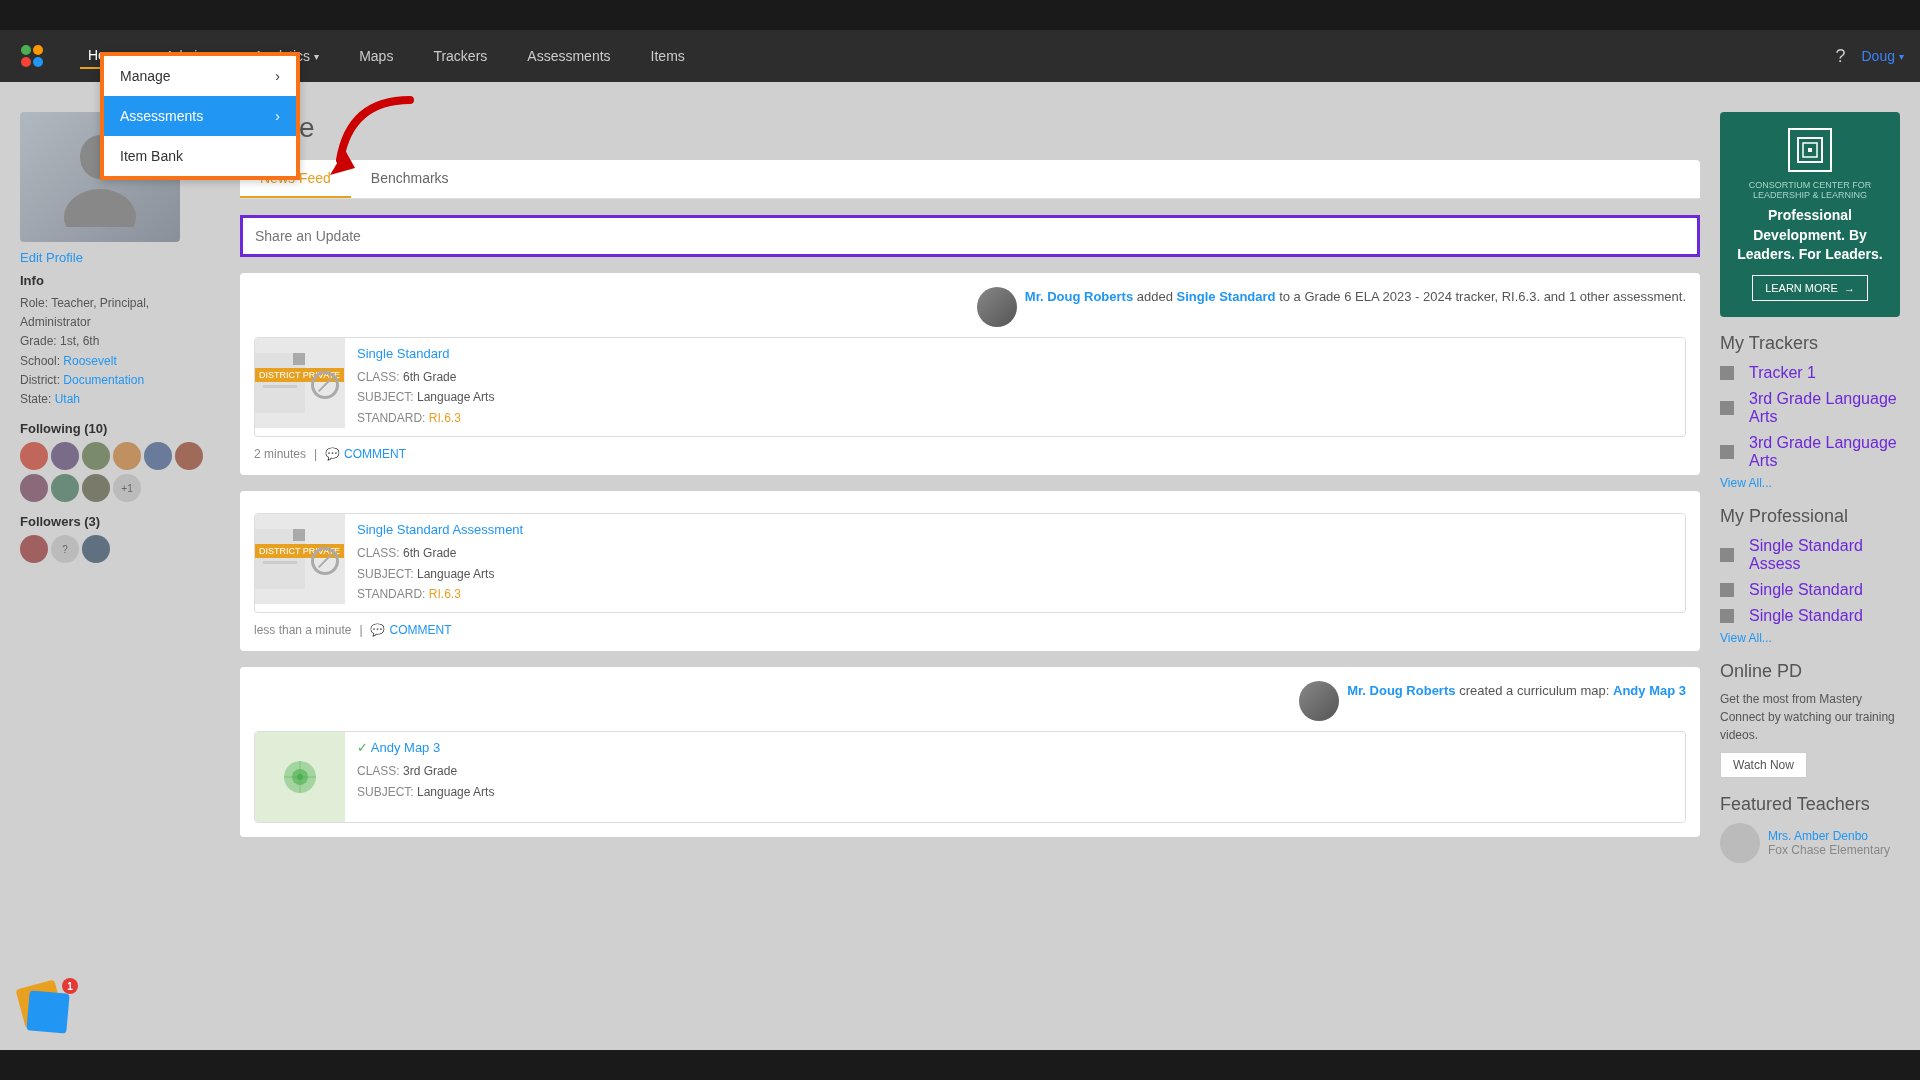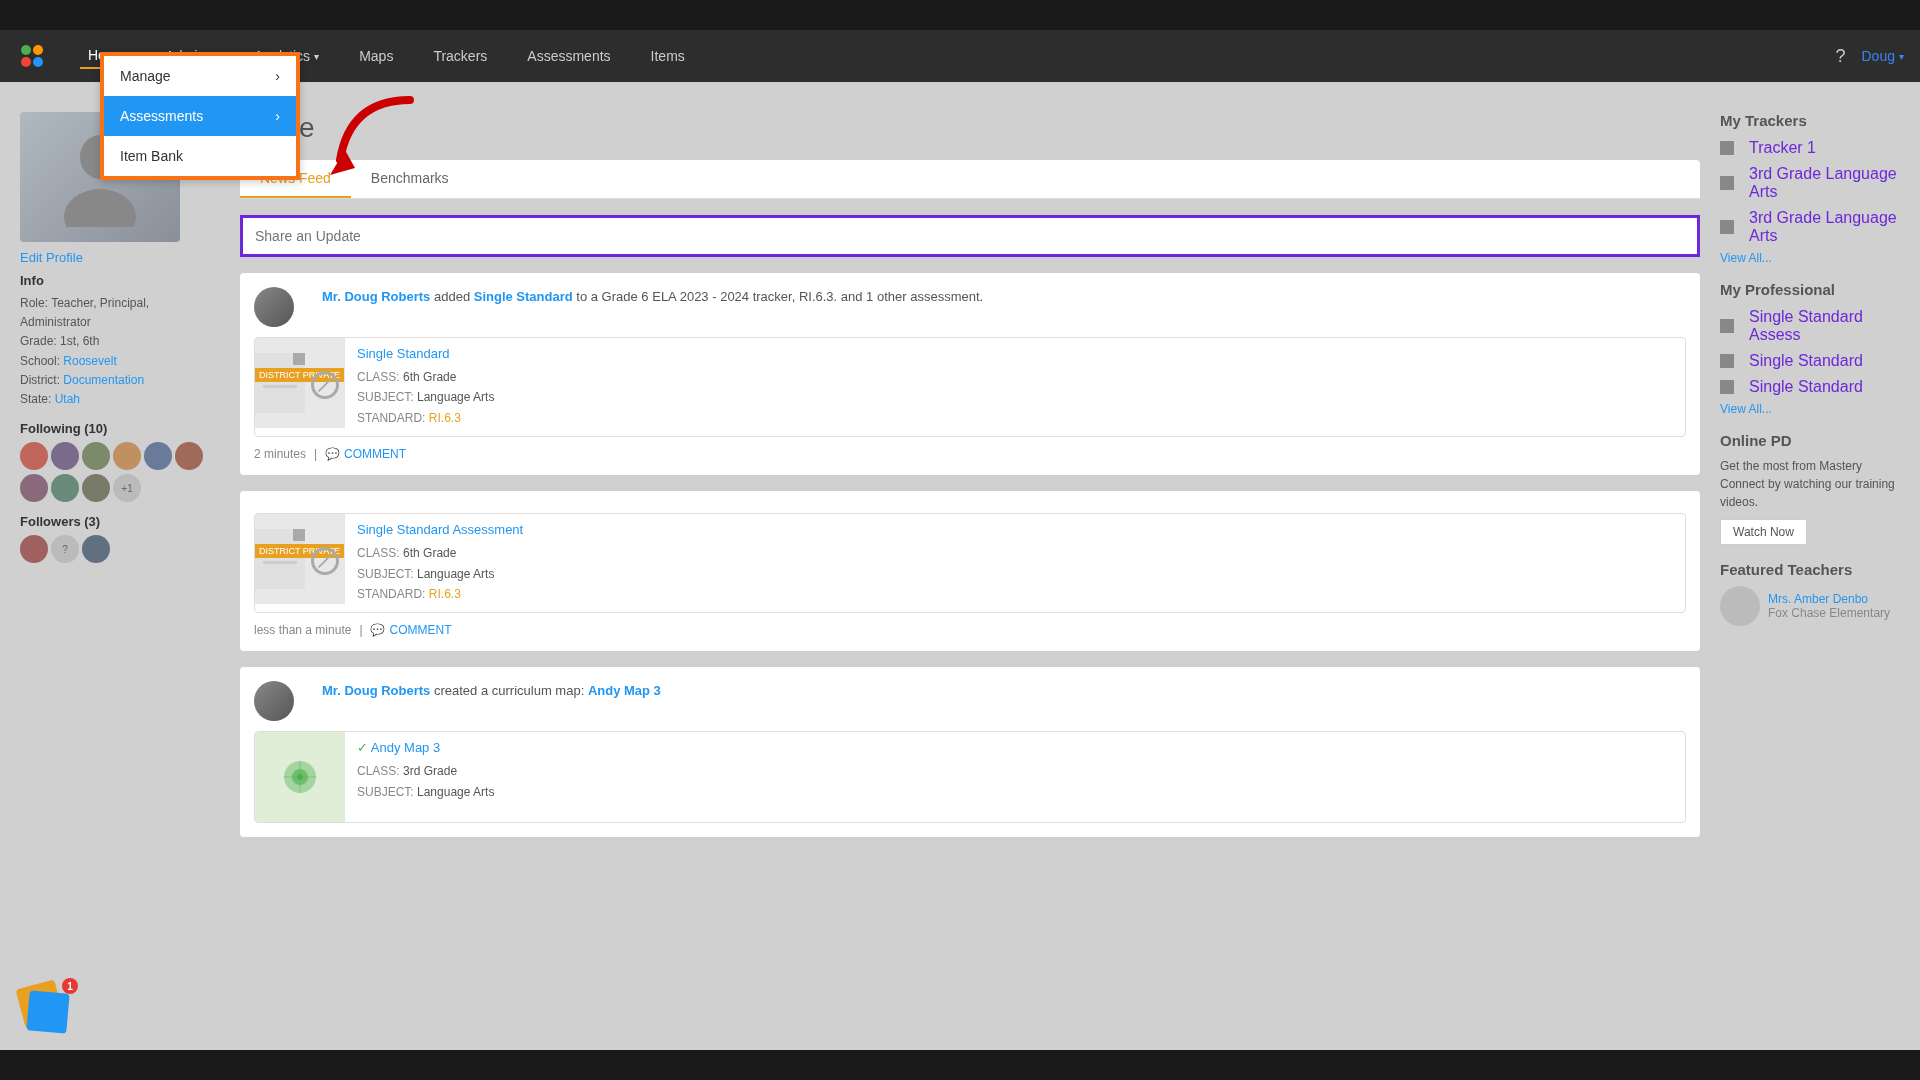--- a/index.html
+++ b/index.html
@@ -47,21 +47,21 @@
     .center-panel { flex: 1; min-width: 0; }
     .page-title { font-size: 28px; color: #555; margin-bottom: 16px; font-weight: normal; }
     .tabs { display: flex; border-bottom: 1px solid #ddd; margin-bottom: 16px; background: #fff; border-radius: 4px 4px 0 0; }
     .tab { padding: 10px 20px; font-size: 14px; cursor: pointer; color: #666; border-bottom: 2px solid transparent; }
     .tab.active { color: #e8a020; border-bottom: 2px solid #e8a020; }
     .share-update { background: #fff; border-radius: 4px; margin-bottom: 16px; }
     .share-input { width: 100%; padding: 10px 12px; border: 3px solid #6d28d9; font-size: 14px; color: #999; outline: none; }
 
     
     .feed-item { background: #fff; border-radius: 4px; margin-bottom: 16px; padding: 14px; }
-    .feed-header { display: flex; gap: 28px; margin-bottom: 10px; }
+    .feed-header { display: flex; gap: 8px; margin-bottom: 10px; justify-content: flex-end; }
     .feed-avatar { width: 40px; height: 40px; border-radius: 50%; background: #aaa; flex-shrink: 0; overflow: hidden; }
     .feed-avatar-img { width: 100%; height: 100%; background: linear-gradient(135deg, #888 0%, #555 100%); }
     .feed-text { font-size: 13px; color: #555; line-height: 1.5; }
     .feed-text .user-name { color: #2196F3; font-weight: bold; }
     .feed-text .item-name { color: #2196F3; font-weight: bold; }
     .feed-card { border: 1px solid #ddd; border-radius: 4px; display: flex; gap: 0; margin-top: 8px; overflow: hidden; }
     .feed-card-img { width: 90px; height: 90px; background: #e8e8e8; flex-shrink: 0; position: relative; display: flex; align-items: center; justify-content: center; }
     .district-badge { position: absolute; top: 30px; left: 0; background: #e8a020; color: #fff; font-size: 9px; padding: 2px 4px; }
     .feed-card-info { padding: 8px 12px; font-size: 12px; color: #555; }
     .feed-card-title { color: #2196F3; font-size: 13px; margin-bottom: 6px; }
@@ -72,21 +72,21 @@
     .comment-btn { color: #2196F3; font-size: 12px; cursor: pointer; display: flex; align-items: center; gap: 4px; }
 
     
     .right-panel { width: 180px; flex-shrink: 0; }
     .ad-banner { background: #1a6b5a; border-radius: 4px; padding: 16px; margin-bottom: 16px; text-align: center; }
     .ad-logo { border: 2px solid #fff; width: 44px; height: 44px; margin: 0 auto 8px; display: flex; align-items: center; justify-content: center; color: #fff; font-size: 20px; font-weight: bold; }
     .ad-subtitle { color: #a8d4c8; font-size: 9px; margin-bottom: 6px; }
     .ad-title { color: #fff; font-size: 14px; font-weight: bold; line-height: 1.4; margin-bottom: 10px; }
     .ad-btn { background: transparent; border: 1px solid #fff; color: #fff; padding: 6px 12px; font-size: 11px; cursor: pointer; display: flex; align-items: center; gap: 6px; margin: 0 auto; }
     .right-section { margin-bottom: 16px; }
-    .right-section-title { font-size: 15px; color: #555; font-weight: bold; margin-bottom: 8px; }
+    .right-section-title { font-size: 18px; color: #555; font-weight: normal; margin-bottom: 8px; }
     .right-list-item { display: flex; align-items: center; gap: 15px; font-size: 16px; color: #6d28d9; cursor: pointer; margin-bottom: 4px; padding: 2px 0; }
     .right-list-icon { width: 14px; height: 14px; background: #888; flex-shrink: 0; }
     .view-all { color: #2196F3; font-size: 12px; cursor: pointer; }
     .online-pd-text { font-size: 12px; color: #555; line-height: 1.5; margin-bottom: 8px; }
     .watch-btn { border: 1px solid #ccc; background: #fff; padding: 5px 12px; font-size: 12px; cursor: pointer; color: #555; }
     .featured-teacher { display: flex; gap: 8px; align-items: center; }
     .featured-avatar { width: 40px; height: 40px; border-radius: 50%; background: #bbb; flex-shrink: 0; }
     .featured-info { font-size: 12px; }
     .featured-name { color: #2196F3; cursor: pointer; }
     .featured-school { color: #888; }
@@ -345,20 +345,35 @@
             <span class="detail-label">SUBJECT: </span><span>Language Arts</span>
           </div>
         </div>
       </div>
     </div>
 
   </div>
 
   <div class="right-panel">
 
+    <div class="ad-banner">
+      <div class="ad-logo">
+        <svg width="30" height="30" viewBox="0 0 30 30">
+          <rect x="3" y="3" width="24" height="24" fill="none" stroke="#fff" stroke-width="2"></rect>
+          <rect x="8" y="8" width="14" height="14" fill="none" stroke="#fff" stroke-width="1.5"></rect>
+          <rect x="13" y="13" width="4" height="4" fill="#fff"></rect>
+        </svg>
+      </div>
+      <div class="ad-subtitle">CONSORTIUM CENTER FOR LEADERSHIP &amp; LEARNING</div>
+      <div class="ad-title">Professional Development. By Leaders. For Leaders.</div>
+      <button class="ad-btn">
+        <span>LEARN MORE</span>
+        <span>→</span>
+      </button>
+    </div>
 
     <div class="right-section">
       <div class="right-section-title">My Trackers</div>
       <div class="right-list-item">
         <div class="right-list-icon"></div>
         <span>Tracker 1</span>
       </div>
       <div class="right-list-item">
         <div class="right-list-icon"></div>
         <span>3rd Grade Language Arts</span>

